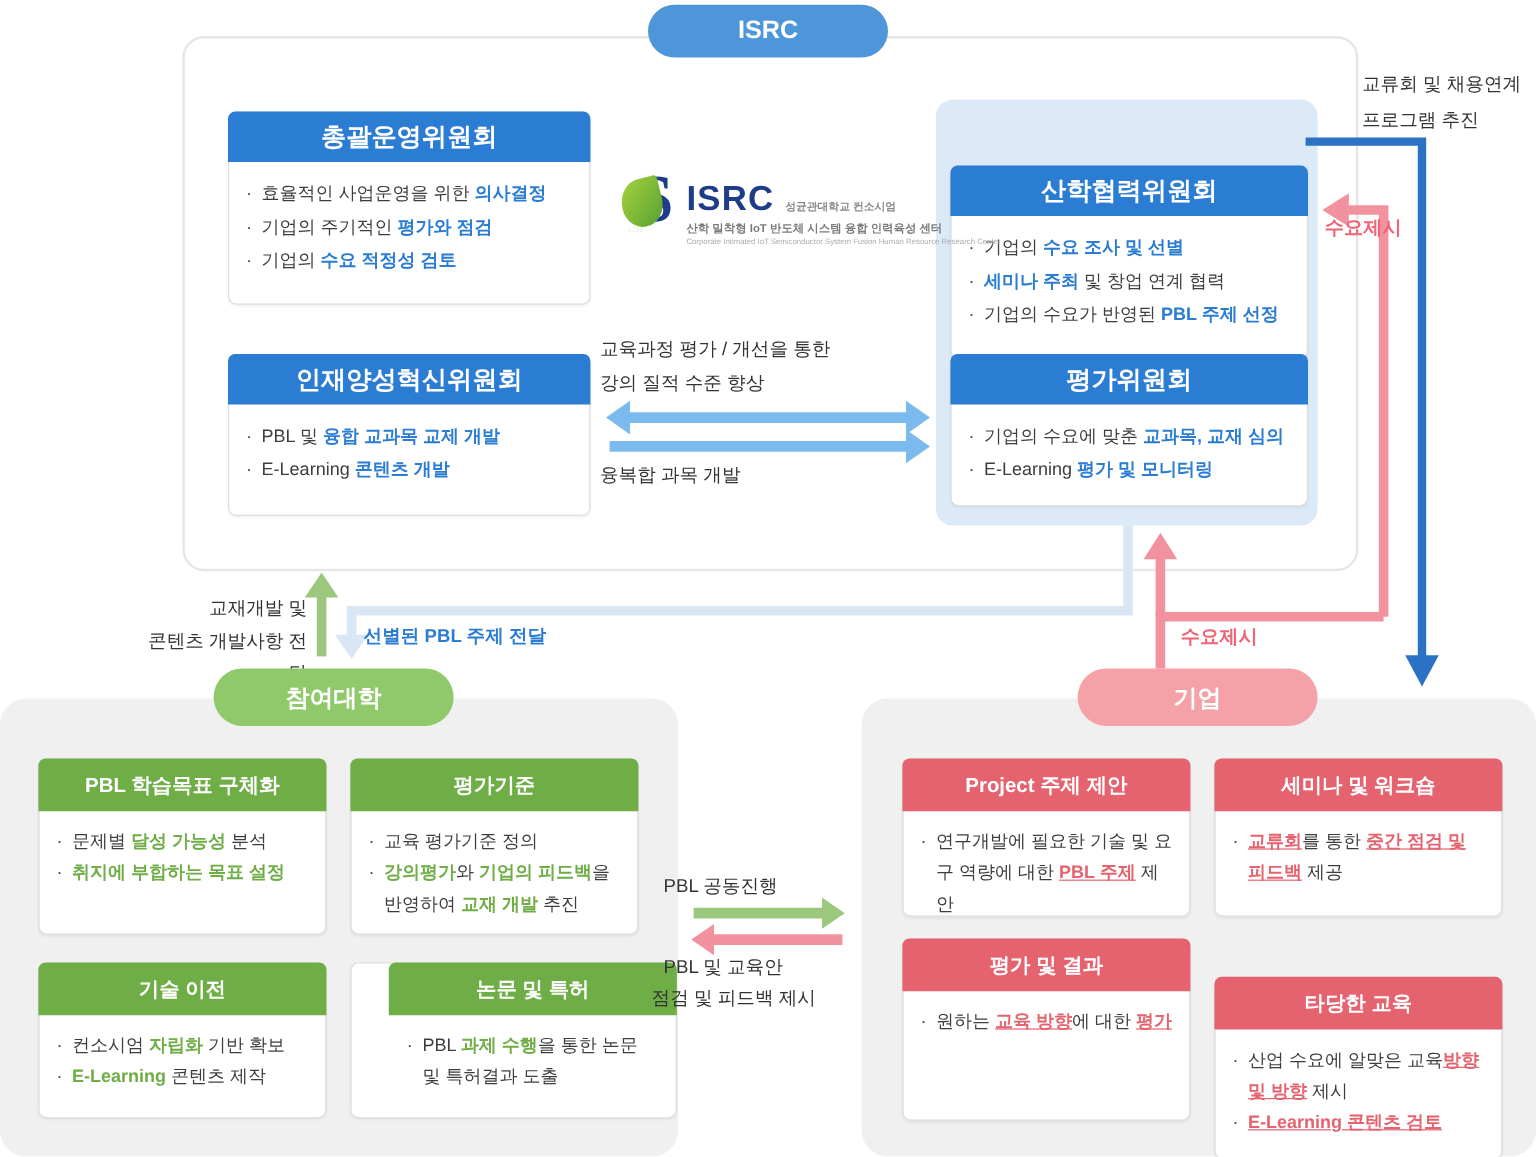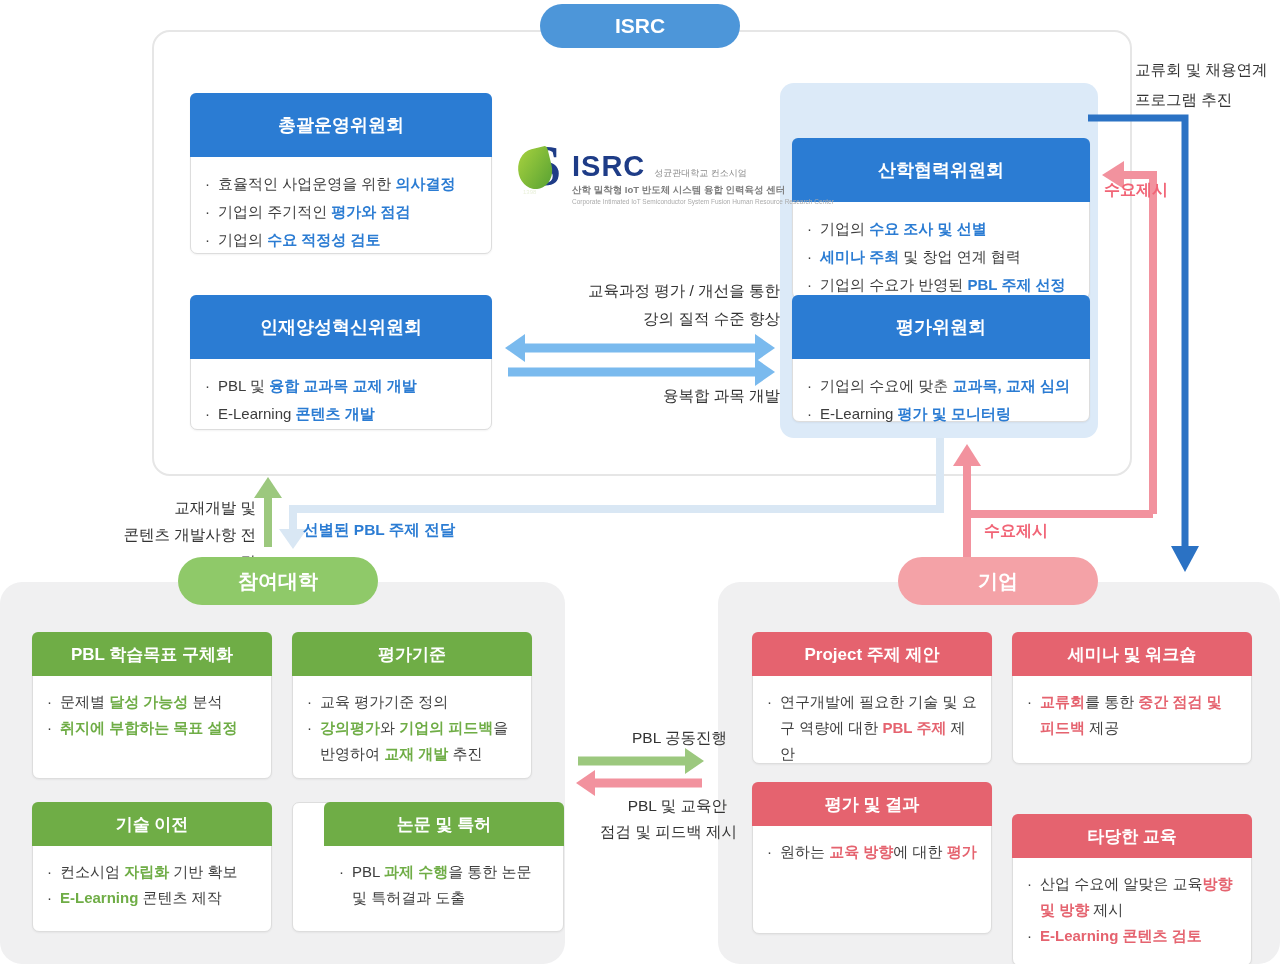--- a/index.html
+++ b/index.html
@@ -22,37 +22,37 @@
         font-weight:bold;border-radius:26px;z-index:6;}
   .pill.isrc{left:540px;top:4px;width:200px;height:44px;font-size:21px;background:var(--c-pill-blue,#4d96d9);}
   .pill.univ{left:178px;top:557px;width:200px;height:48px;font-size:20px;background:var(--c-green-pill,#8fc969);}
   .pill.comp{left:898px;top:557px;width:200px;height:48px;font-size:20px;background:var(--c-pink-pill,#f4a2a7);}
 
   
   .cbox{position:absolute;background:#fff;border:1px solid var(--c-border,#ddd);border-radius:7px;
         box-shadow:0 1px 2px rgba(0,0,0,.05);z-index:3;}
   .cbox .hd{display:flex;align-items:center;justify-content:center;color:#fff;font-weight:bold;
             border-radius:6px 6px 0 0;margin:-1px -1px 0 -1px;}
-  .cbox.big .hd{height:64px;font-size:18px;}
+  .cbox.big .hd{height:42px;font-size:21px;}
   .cbox.sm  .hd{height:44px;font-size:17px;}
   .fam-blue  .hd{background:var(--c-blue,#2b7cd3);}
   .fam-green .hd{background:var(--c-green,#6fad46);}
   .fam-red   .hd{background:var(--c-red,#e5636f);}
   .cbox .bd{padding:13px 13px 0 14px;}
   .bullet{display:flex;font-size:15px;line-height:28px;color:var(--c-text,#3d3d3d);}
   .cbox.sm .bullet{line-height:26px;}
   .bullet .dot{flex:0 0 13px;}
   .hl{font-weight:bold;}
   .fam-blue  .hl{color:var(--c-blue,#2b7cd3);}
   .fam-green .hl{color:var(--c-green,#6fad46);}
-  .fam-red   .hl{color:var(--c-red,#e5636f);}
+  .fam-red   .hl{color:var(--c-red,#e5636f);text-decoration:underline;}
 
   
   .lbl{position:absolute;font-size:15.5px;color:#333;z-index:6;white-space:nowrap;}
-  .lbl.center{text-align:right;white-space:normal;}
+  .lbl.center{text-align:left;white-space:normal;}
   .lbl.redlbl{color:var(--c-red-label,#f16476);font-weight:bold;font-size:16px;margin-top:35px;}
   .lbl.bluelbl{color:var(--c-blue,#2b7cd3);font-weight:bold;}
   .lbl.rightalign{text-align:right;white-space:normal;line-height:27px;}
 
   
   svg.flow{position:absolute;left:0;top:0;width:1280px;height:964px;z-index:5;pointer-events:none;}
   .ln{fill:none;}
   .s-dark{stroke:var(--c-arrow-dark,#2b72c4);} .f-dark{fill:var(--c-arrow-dark,#2b72c4);}
   .s-pink{stroke:var(--c-pink-arrow,#f2929e);} .f-pink{fill:var(--c-pink-arrow,#f2929e);}
   .s-pale{stroke:var(--c-pale-blue,#d9e7f4);} .f-pale{fill:var(--c-pale-blue,#d9e7f4);}
@@ -65,21 +65,21 @@
   .leaf-wrap{position:relative;width:54px;height:56px;flex:0 0 54px;}
   .leaf-s{position:absolute;left:12px;top:-8px;font-family:"Liberation Serif","DejaVu Serif",serif;
           font-size:56px;font-weight:bold;color:var(--c-navy,#1e3c87);line-height:1;}
   .leaf{position:absolute;left:0;top:3px;width:34px;height:40px;
         background:linear-gradient(135deg,#a9d33f,#55a032);border-radius:75% 12% 70% 65%;
         transform:rotate(-14deg);}
   .leaf-year{position:absolute;left:5px;bottom:7px;font-size:6px;color:#e9f0da;}
   .logo-texts{padding-top:6px;}
   .logo-line1{display:flex;align-items:baseline;}
   .logo-word{font-size:29px;font-weight:bold;color:var(--c-navy,#1e3c87);letter-spacing:1px;line-height:1;}
-  .logo-org{font-size:9px;color:#8a8a8a;font-weight:normal;margin-left:9px;white-space:nowrap;}
+  .logo-org{font-size:9px;color:#8a8a8a;font-weight:bold;margin-left:9px;white-space:nowrap;}
   .logo-kr{font-size:9.5px;color:#7c7c7c;font-weight:bold;margin-top:3px;white-space:nowrap;}
   .logo-en{font-size:6.5px;color:#ababab;margin-top:1px;white-space:nowrap;}
 </style>
 </head>
 <body>
 
 <div class="canvas">
 
   <div class="panel left"></div>
   <div class="panel right"></div>

